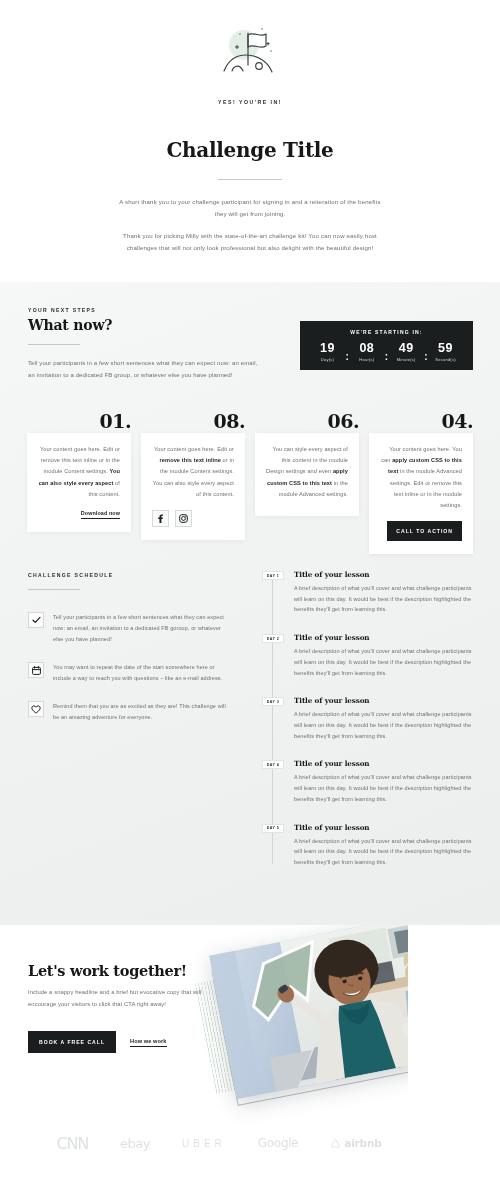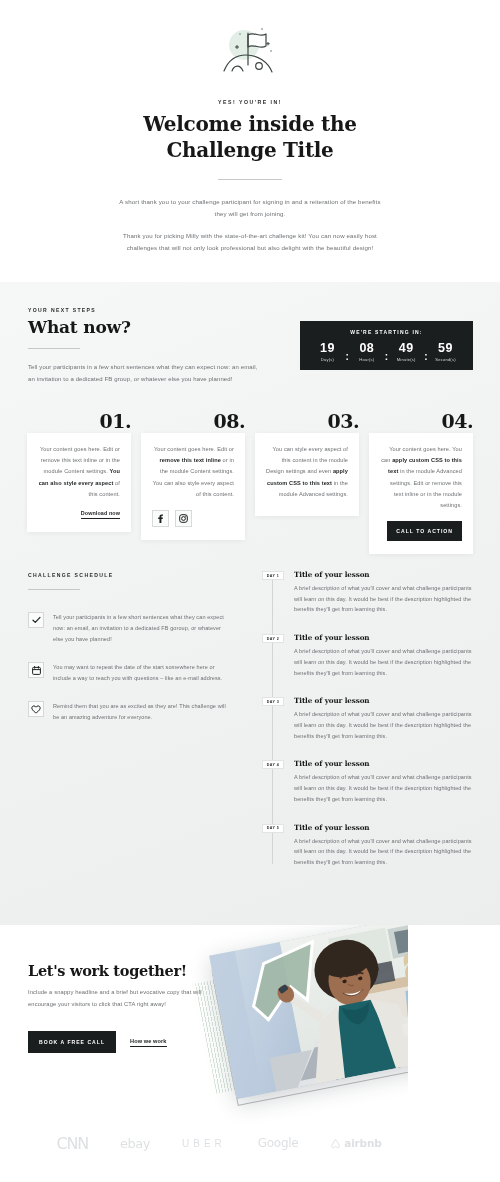--- a/index.html
+++ b/index.html
@@ -43,21 +43,21 @@
   .gray {
     position: absolute; top: 282px; left: 0; width: 500px; height: 643px;
     background: linear-gradient(160deg, #f6f7f7 0%, #f1f2f2 45%, #eceeee 100%);
   }
 
   .sec-label {
     font-size: 5.1px; letter-spacing: 1.35px; font-weight: 700;
     text-transform: uppercase; color: #2b2b2b;
   }
   .sec-title {
-    font-family: "DejaVu Serif", serif; font-size: 17px; font-weight: 700;
+    font-family: "DejaVu Serif", serif; font-size: 14px; font-weight: 700;
     color: #171717; margin-top: 4px; letter-spacing: -.2px;
   }
   .sec-rule { width: 52px; height: 1px; background: #c6c8c8; margin-top: 11px; }
 
   
   .whatnow { position: absolute; left: 28px; top: 25px; width: 236px; }
   .whatnow p {
     font-size: 6px; line-height: 1.95; color: #6c6f72; margin-top: 13px;
     letter-spacing: .12px;
   }
@@ -206,21 +206,21 @@
         <circle cx="43" cy="41" r="3.3" fill="none" stroke="#3b4442" stroke-width="1.2"></circle>
         <path d="M21 20 l0 4 M19 22 l4 0" stroke="#3b4442" stroke-width="1"></path>
         <path d="M52 17 l0 3.4 M50.3 18.7 l3.4 0" stroke="#3b4442" stroke-width="1"></path>
         <circle cx="46" cy="4" r="1" fill="#9bb3a3"></circle>
         <circle cx="55" cy="26" r="1" fill="#9bb3a3"></circle>
         <circle cx="24" cy="9" r="1" fill="#9bb3a3"></circle>
       </svg>
     </div>
     <div class="eyebrow">YES! YOU'RE IN!</div>
     <h1 class="hero-title">
-      <span>Welcome inside the</span><br>
+      <br>
       <span>Challenge Title</span>
     </h1>
     <div class="rule"></div>
     <p class="hero-p">A short thank you to your challenge participant for signing in and a reiteration of the benefits they will get from joining.</p>
     <p class="hero-p">Thank you for picking Milly with the state-of-the-art challenge kit! You can now easily host challenges that will not only look professional but also delight with the beautiful design!</p>
   </div>
 
   <div class="gray">
 
     <div class="whatnow">
@@ -280,21 +280,21 @@
                   <rect x=".7" y=".7" width="7.6" height="7.6" rx="2.2" fill="none" stroke="#1d1f20" stroke-width="1"></rect>
                   <circle cx="4.5" cy="4.5" r="1.9" fill="none" stroke="#1d1f20" stroke-width="1"></circle>
                   <circle cx="6.8" cy="2.2" r=".6" fill="#1d1f20"></circle>
                 </svg>
             </div>
           </div>
         </div>
       </div>
 
       <div class="step">
-        <div class="step-num">03.</div>
+        <div class="step-num">06.</div>
         <div class="step-card">
           <p><span>You can style every aspect of this content in the module Design settings and even </span><b>apply custom CSS to this text</b><span> in the module Advanced settings.</span></p>
         </div>
       </div>
 
       <div class="step">
         <div class="step-num">04.</div>
         <div class="step-card">
           <p><span>Your content goes here. You can </span><b>apply custom CSS to this text</b><span> in the module Advanced settings. Edit or remove this text inline or in the module settings.</span></p>
           <div class="cta-small">CALL TO ACTION</div>

